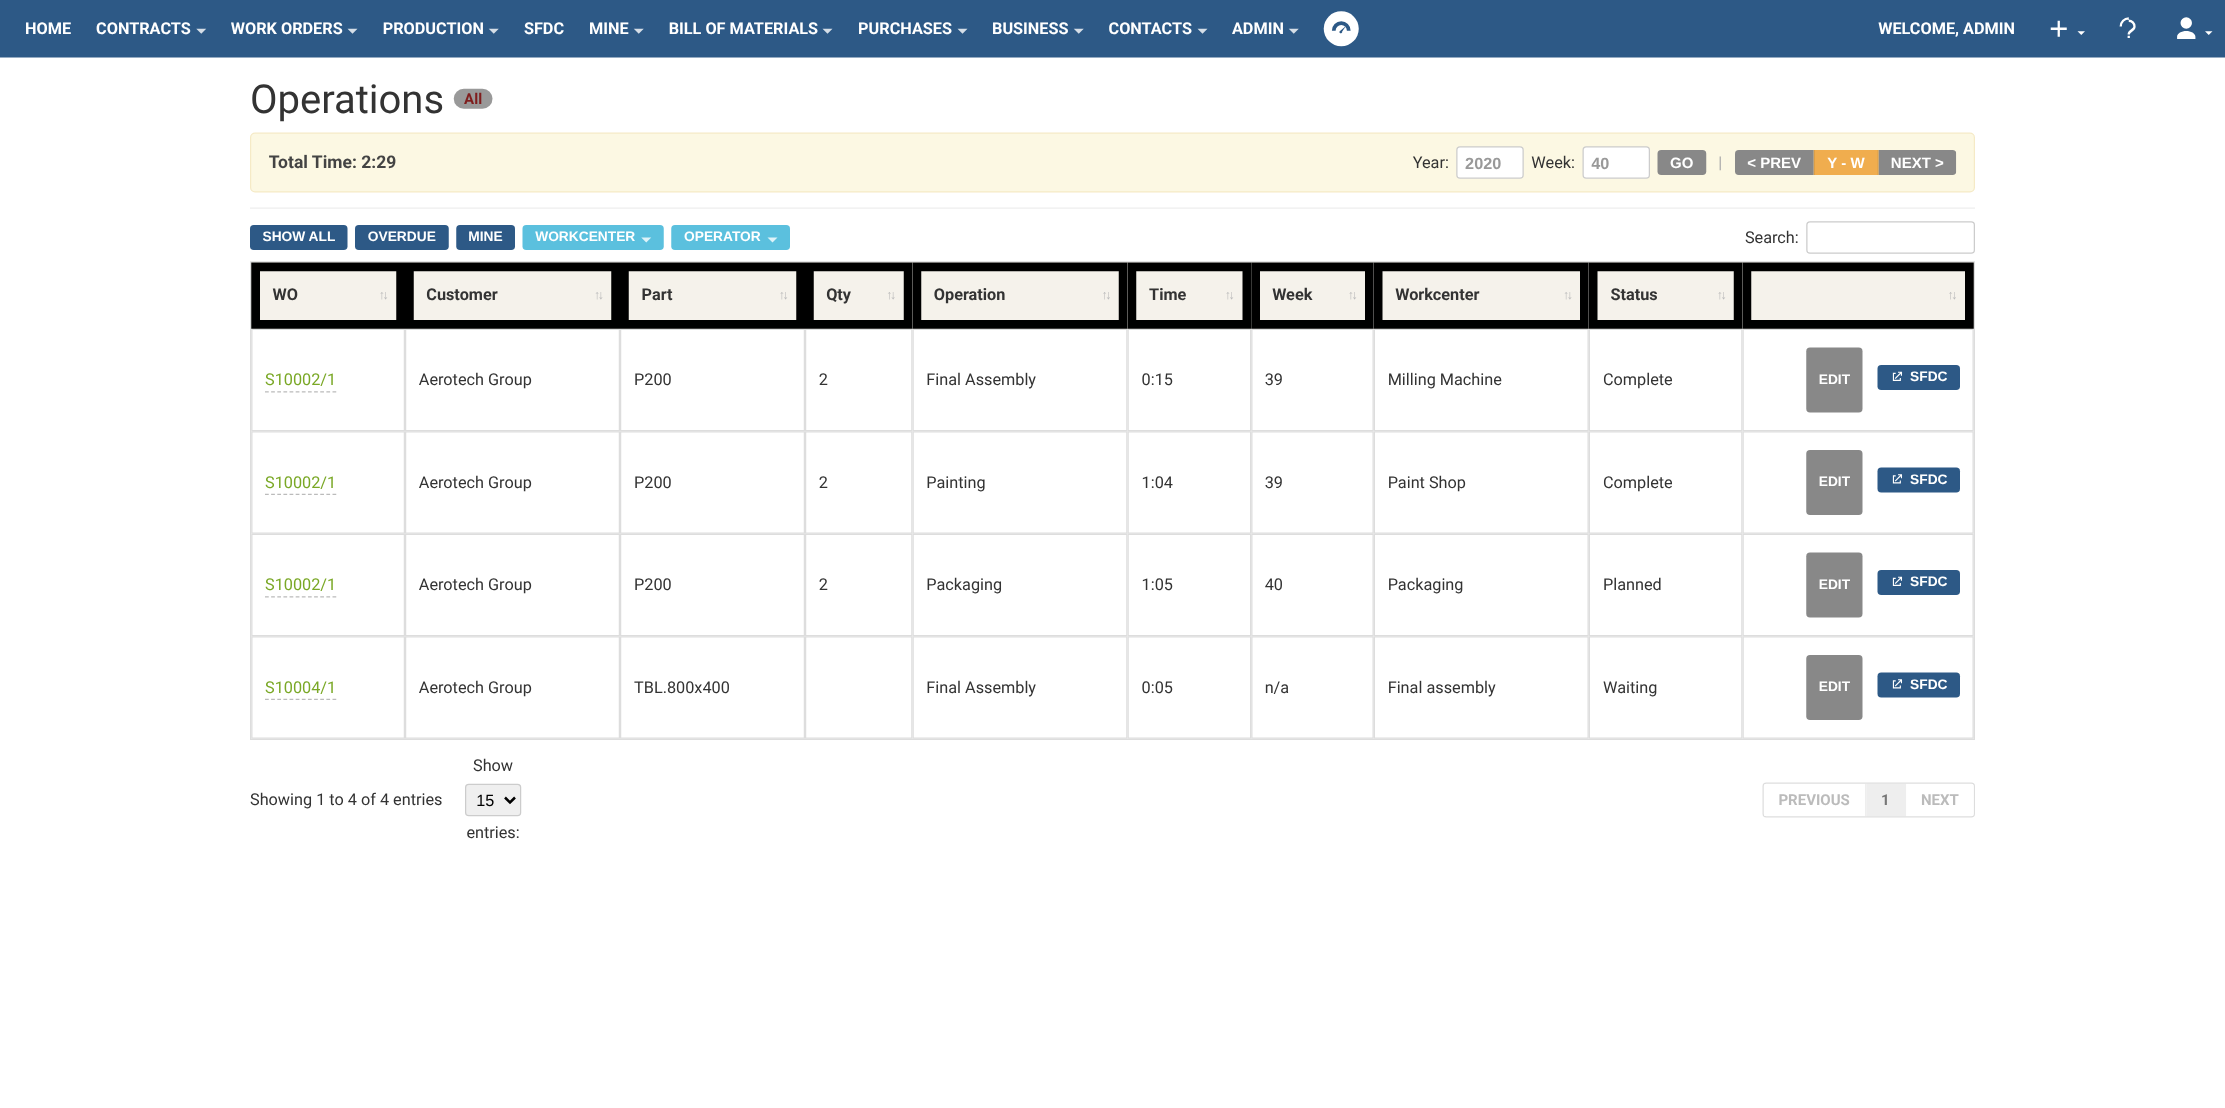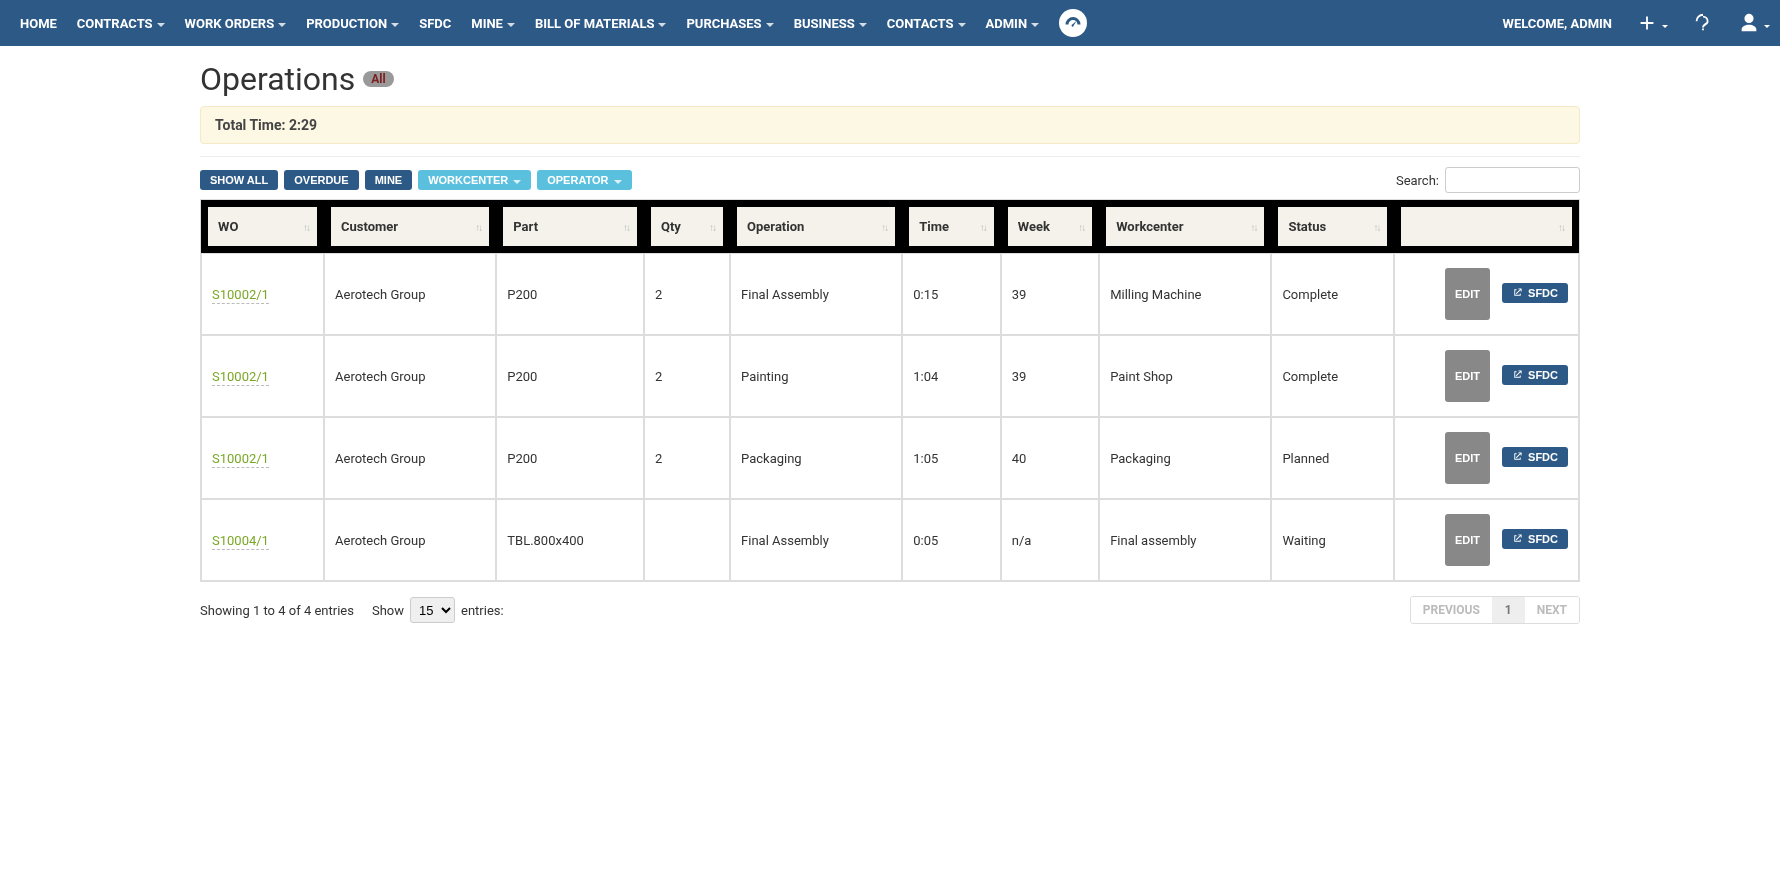--- a/index.html
+++ b/index.html
@@ -51,21 +51,21 @@
   table.data th .sort { position:absolute; right:8px; top:50%; transform:translateY(-50%); color:#bbb; font-size:10px; letter-spacing:-2px; }
   table.data td { border:1px solid #ddd; padding: 14px 10px; vertical-align:middle; color:#333; }
   .wo-link { color:#7aa826; text-decoration:none; border-bottom:1px dashed #bbb; padding-bottom:1px; }
   td.actions { text-align:right; white-space:nowrap; }
   .btn-edit { background:#888; color:#fff; border:none; border-radius:3px; padding:20px 10px; font-size:11px; font-weight:700; cursor:pointer; margin-right:12px; }
   .btn-sfdc { background:#2d5986; color:#fff; border:none; border-radius:3px; padding:4px 10px; font-size:11px; font-weight:700; cursor:pointer; display:inline-flex; align-items:center; gap:5px; }
   .btn-sfdc svg { width:11px;height:11px;fill:#fff; }
 
   
   .table-footer { display:flex; align-items:center; margin-top: 14px; font-size:13px; color:#333; }
-  .show-wrap { display:flex; align-items:center; gap:6px; margin-left: 18px; }
+  .show-wrap { display:flex; align-items:center; gap:6px; margin-left: 18px; flex-direction: column; }
   .show-wrap select { height:26px; border:1px solid #ccc; border-radius:3px; padding:0 4px; font-size:13px; }
   .pagination { margin-left:auto; display:flex; border:1px solid #ddd; border-radius:3px; overflow:hidden; }
   .pg { padding: 6px 12px; font-size:12px; font-weight:700; color:#bbb; border-right:1px solid #eee; cursor:default; background:#fff; }
   .pg.active { background:#eee; color:#777; }
   .pg:last-child { border-right:none; }
 </style>
 </head>
 <body>
 
 <div class="navbar">
@@ -144,20 +144,33 @@
 
 <div class="container">
 
   <h1 class="page-title">
     <span>Operations</span>
     <span class="badge-all">All</span>
   </h1>
 
   <div class="info-bar">
     <div class="left">Total Time: 2:29</div>
+    <div class="right">
+      <span class="flabel">Year:</span>
+      <input class="tiny-input" value="2020" style="">
+      <span class="flabel">Week:</span>
+      <input class="tiny-input" value="40" style="">
+      <button class="btn-go">GO</button>
+      <span class="vsep">|</span>
+      <div class="btn-group">
+        <button class="btn-prev">&lt; PREV</button>
+        <button class="btn-yw">Y - W</button>
+        <button class="btn-next">NEXT &gt;</button>
+      </div>
+    </div>
   </div>
 
   <hr class="thin">
 
   <div class="filter-row">
     <div class="fbtns">
       <button class="fbtn dark">SHOW ALL</button>
       <button class="fbtn dark">OVERDUE</button>
       <button class="fbtn dark">MINE</button>
       <button class="fbtn light">

